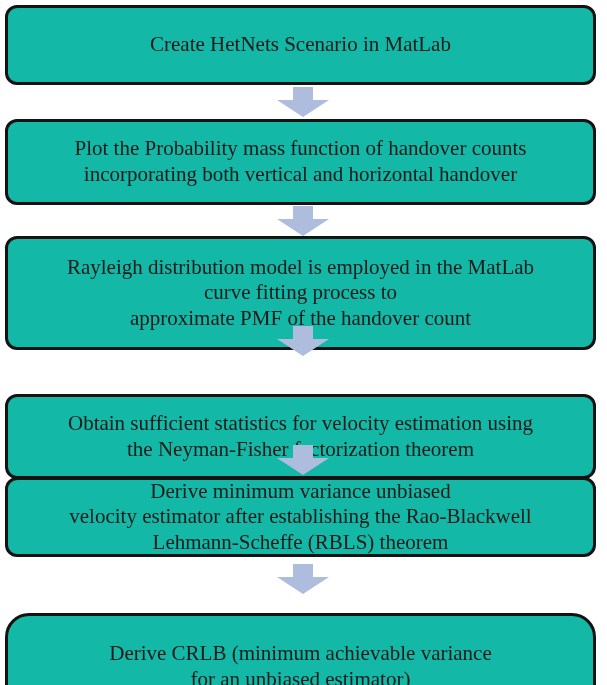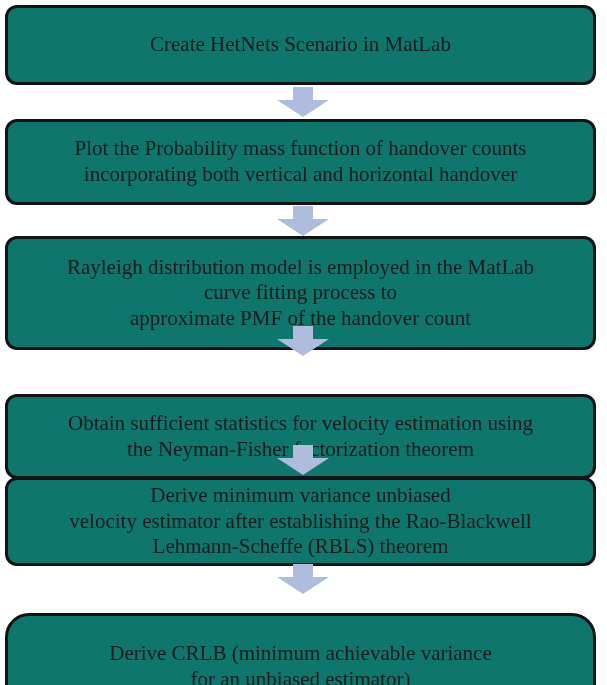--- a/index.html
+++ b/index.html
@@ -15,36 +15,36 @@
     font-family: "Liberation Serif", serif;
     overflow: hidden;
   }
   .step {
     position: absolute;
     left: 5px;
     width: 591px;
     box-sizing: border-box;
     border: 3.5px solid #131313;
     border-radius: 12px;
-    background: #0f766e;
+    background: #14b8a6;
     display: flex;
     align-items: center;
     justify-content: center;
     text-align: center;
     white-space: pre-line;
     font-size: 21px;
     line-height: 1.22;
     color: #1b1b1b;
     padding: 2px 6px;
   }
   .step-1 { top: 5px;   height: 80px; }
   .step-2 { top: 119px; height: 86px; }
   .step-3 { top: 236px; height: 114px; }
   .step-4 { top: 358px; height: 85px; margin-top: 36px; }
-  .step-5 { top: 477px; height: 89px; }
+  .step-5 { top: 477px; height: 80px; }
   .step-6 { top: 613px; height: 108px; border-radius: 24px; }
   .arrow {
     position: absolute;
     left: 277px;
     width: 52px;
     height: 30px;
   }
   .arrow-1 { top: 87px; }
   .arrow-2 { top: 206px; }
   .arrow-3 { top: 326px; }

